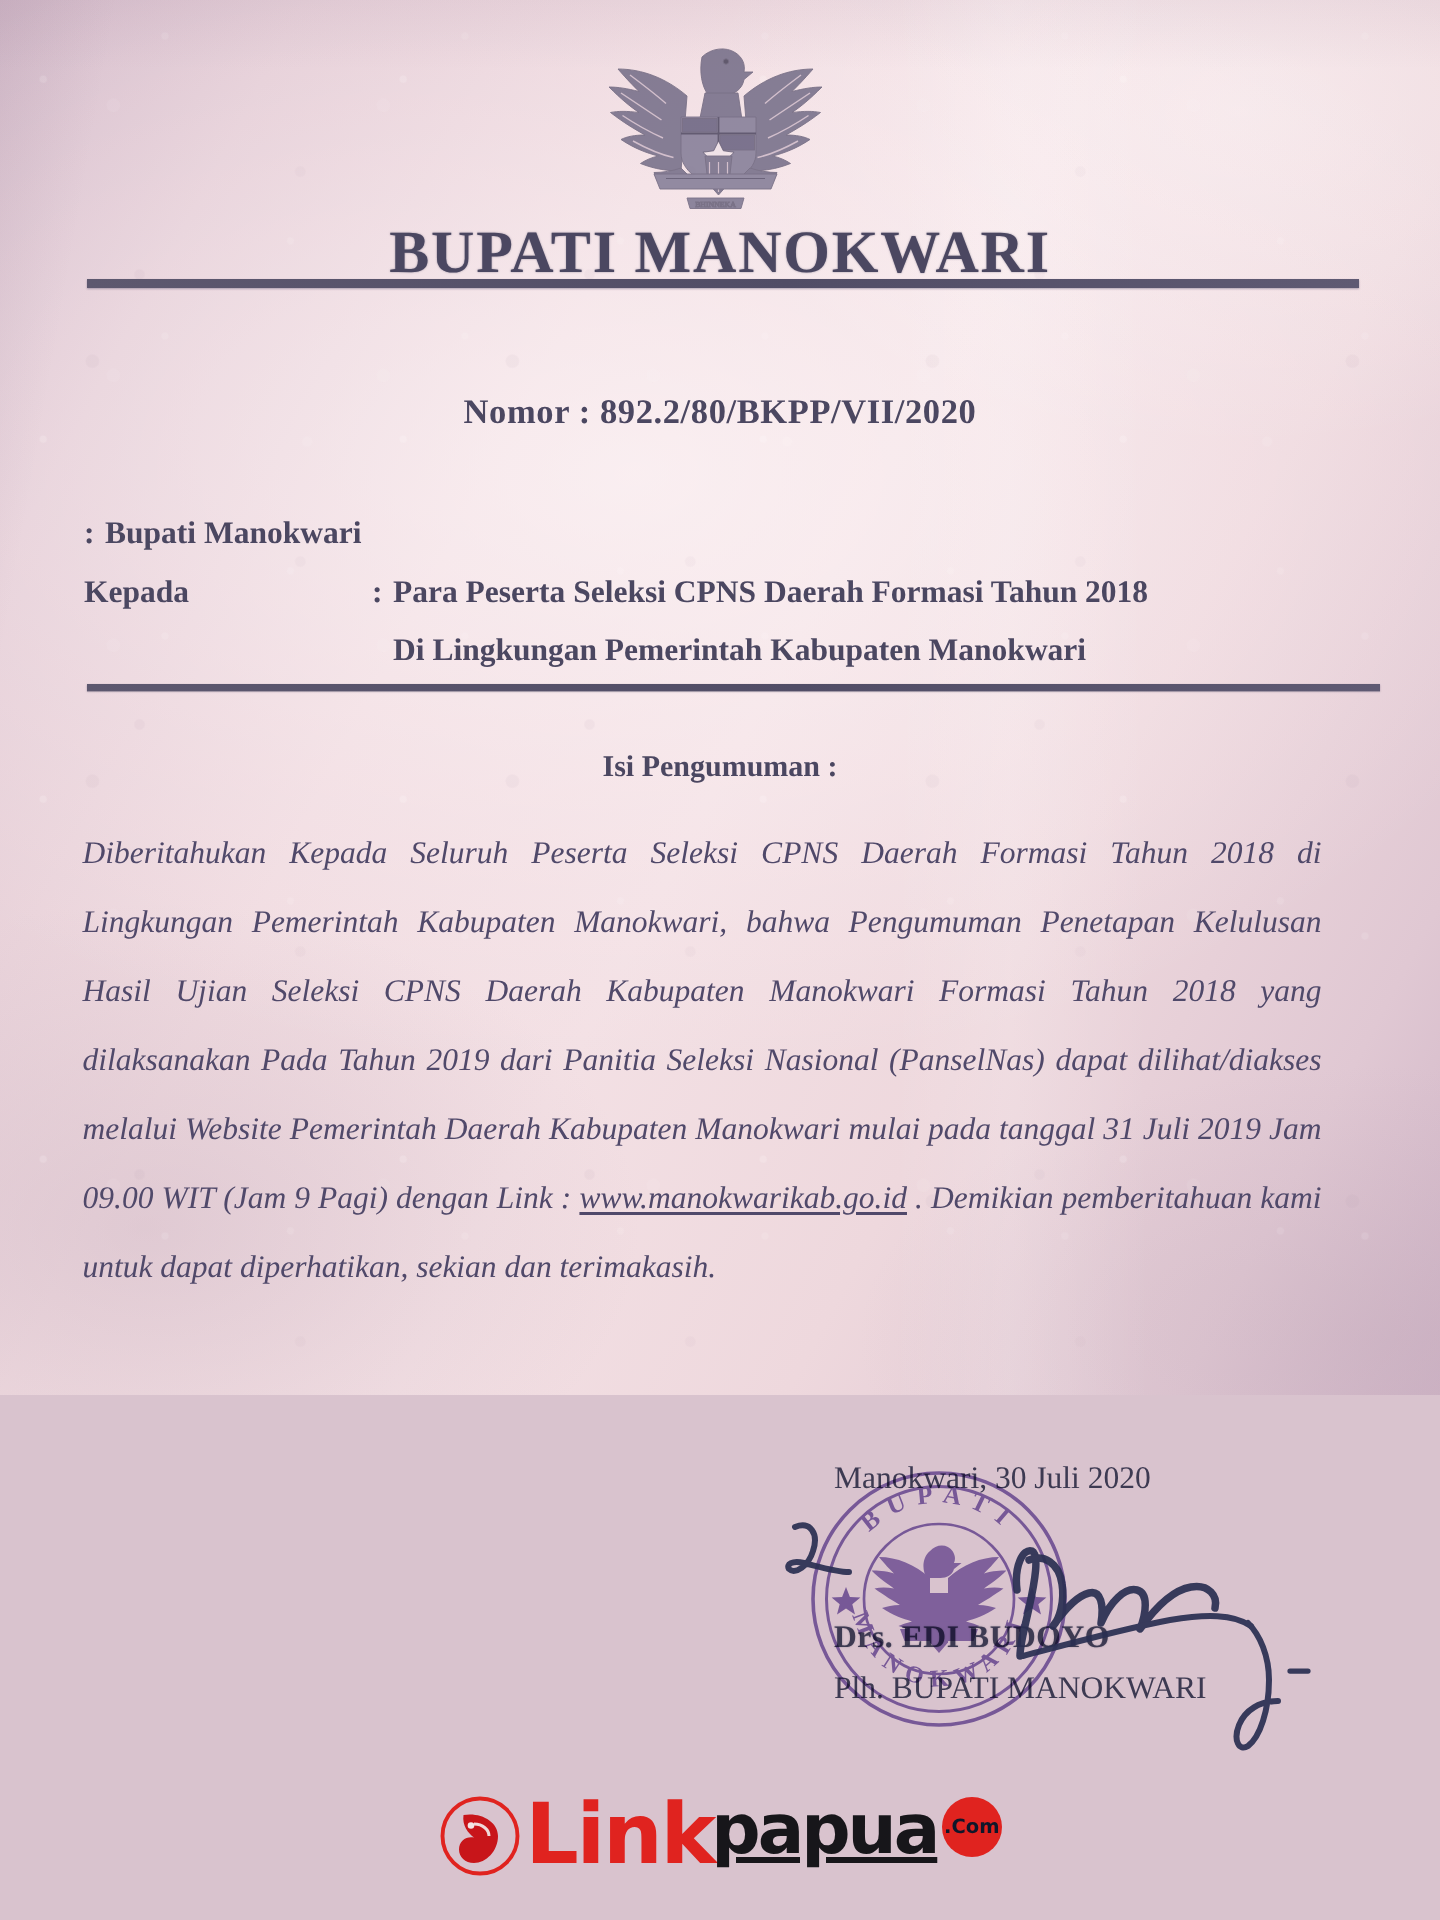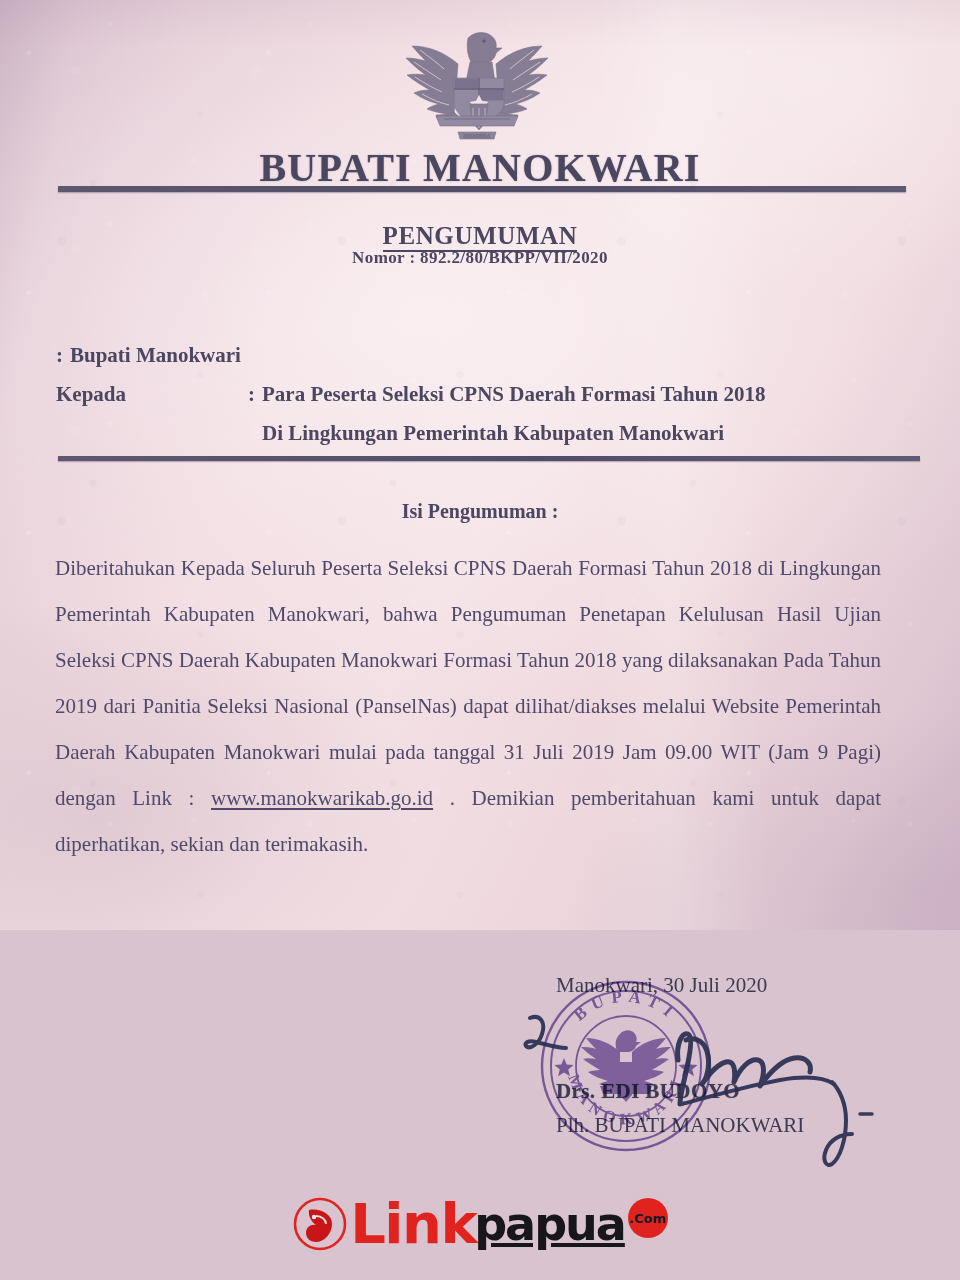--- a/index.html
+++ b/index.html
@@ -92,22 +92,22 @@
   #announce-title {
     top: 222px;
     font-size: 25px;
     letter-spacing: 0.6px;
   }
   #announce-title span {
     border-bottom: 2.5px solid #4b4761;
     padding-bottom: 1px;
   }
   #announce-number {
-    top: 248px;
-    font-size: 17px;
+    top: 262px;
+    font-size: 23px;
     letter-spacing: 0.4px;
   }
 
   
   #meta {
     position: absolute;
     left: 56px;
     top: 336px;
     width: 860px;
     font-family: "Liberation Serif", serif;
@@ -131,20 +131,21 @@
   #body {
     position: absolute;
     left: 55px;
     top: 545px;
     width: 826px;
     font-family: "Liberation Serif", serif;
     font-size: 21px;
     color: #50496a;
     line-height: 46px;
     text-align: justify;
+    font-style: italic;
   }
   #body p { margin: 0; }
   .link-url {
     text-decoration: underline;
     text-underline-offset: 3px;
   }
 
   
   #sign {
     position: absolute;
@@ -189,21 +190,21 @@
   
   #logo {
     position: absolute;
     left: 0; right: 0;
     top: 1196px;
     text-align: center;
     line-height: 1;
   }
   #logo-row {
     display: inline-flex;
-    align-items: center;
+    align-items: flex-start;
     justify-content: center;
   }
   #logo-mark {
     width: 56px; height: 56px;
     flex: none;
     margin-right: 2px;
   }
   #logo-mark svg { display: block; width: 100%; height: 100%; }
   .logo-link {
     font-family: "DejaVu Sans", sans-serif;
@@ -294,23 +295,20 @@
         <path d="M66 106 L104 106 L102 113 L68 113 Z" fill="#746e8a"></path>
         <text x="85" y="112" font-size="5.2" fill="#3f3a55" text-anchor="middle" font-family="Liberation Serif, serif">BHINNEKA</text>
       </g>
     </svg>
   </div>
 
   <div class="kop" id="kop-title">BUPATI MANOKWARI</div>
 
   <div class="rule" id="rule-top"></div>
 
-  <div class="kop" id="announce-title">
-    <span>PENGUMUMAN</span>
-  </div>
 
   <div class="kop" id="announce-number">Nomor : 892.2/80/BKPP/VII/2020</div>
 
   <div id="meta">
     <div class="meta-row">
       <div class="meta-colon">:</div>
       <div class="meta-val">Bupati Manokwari</div>
     </div>
     <div class="meta-row">
       <div class="meta-label">Kepada</div>

